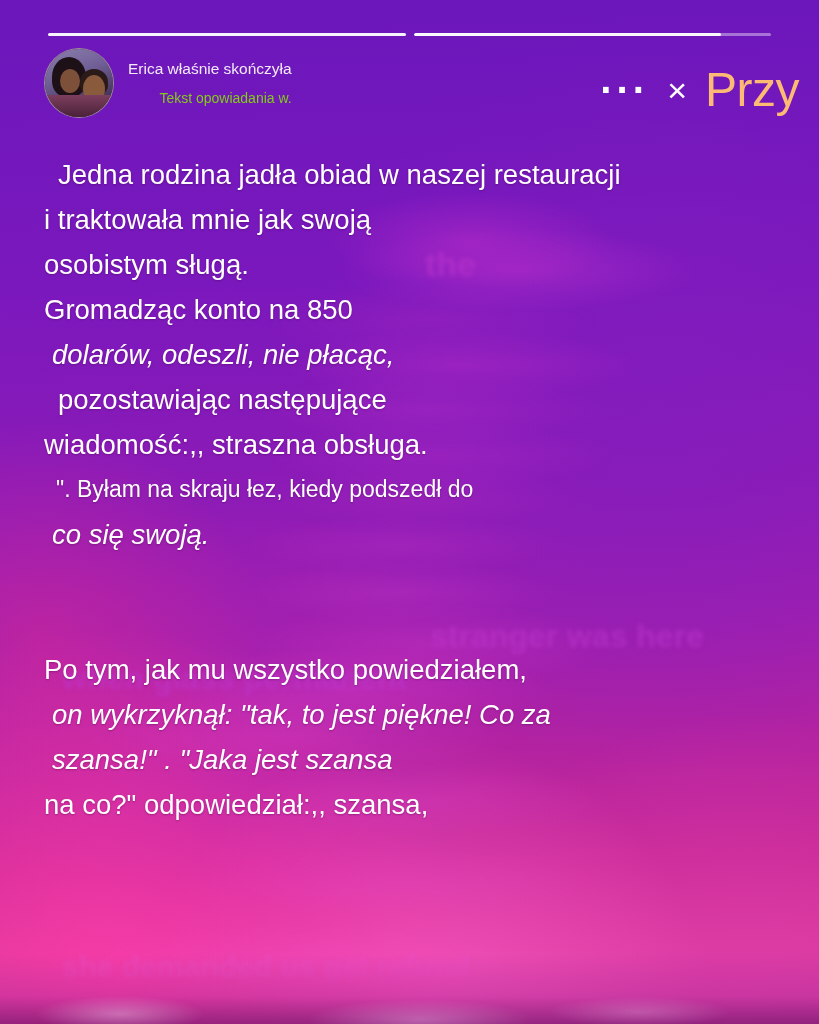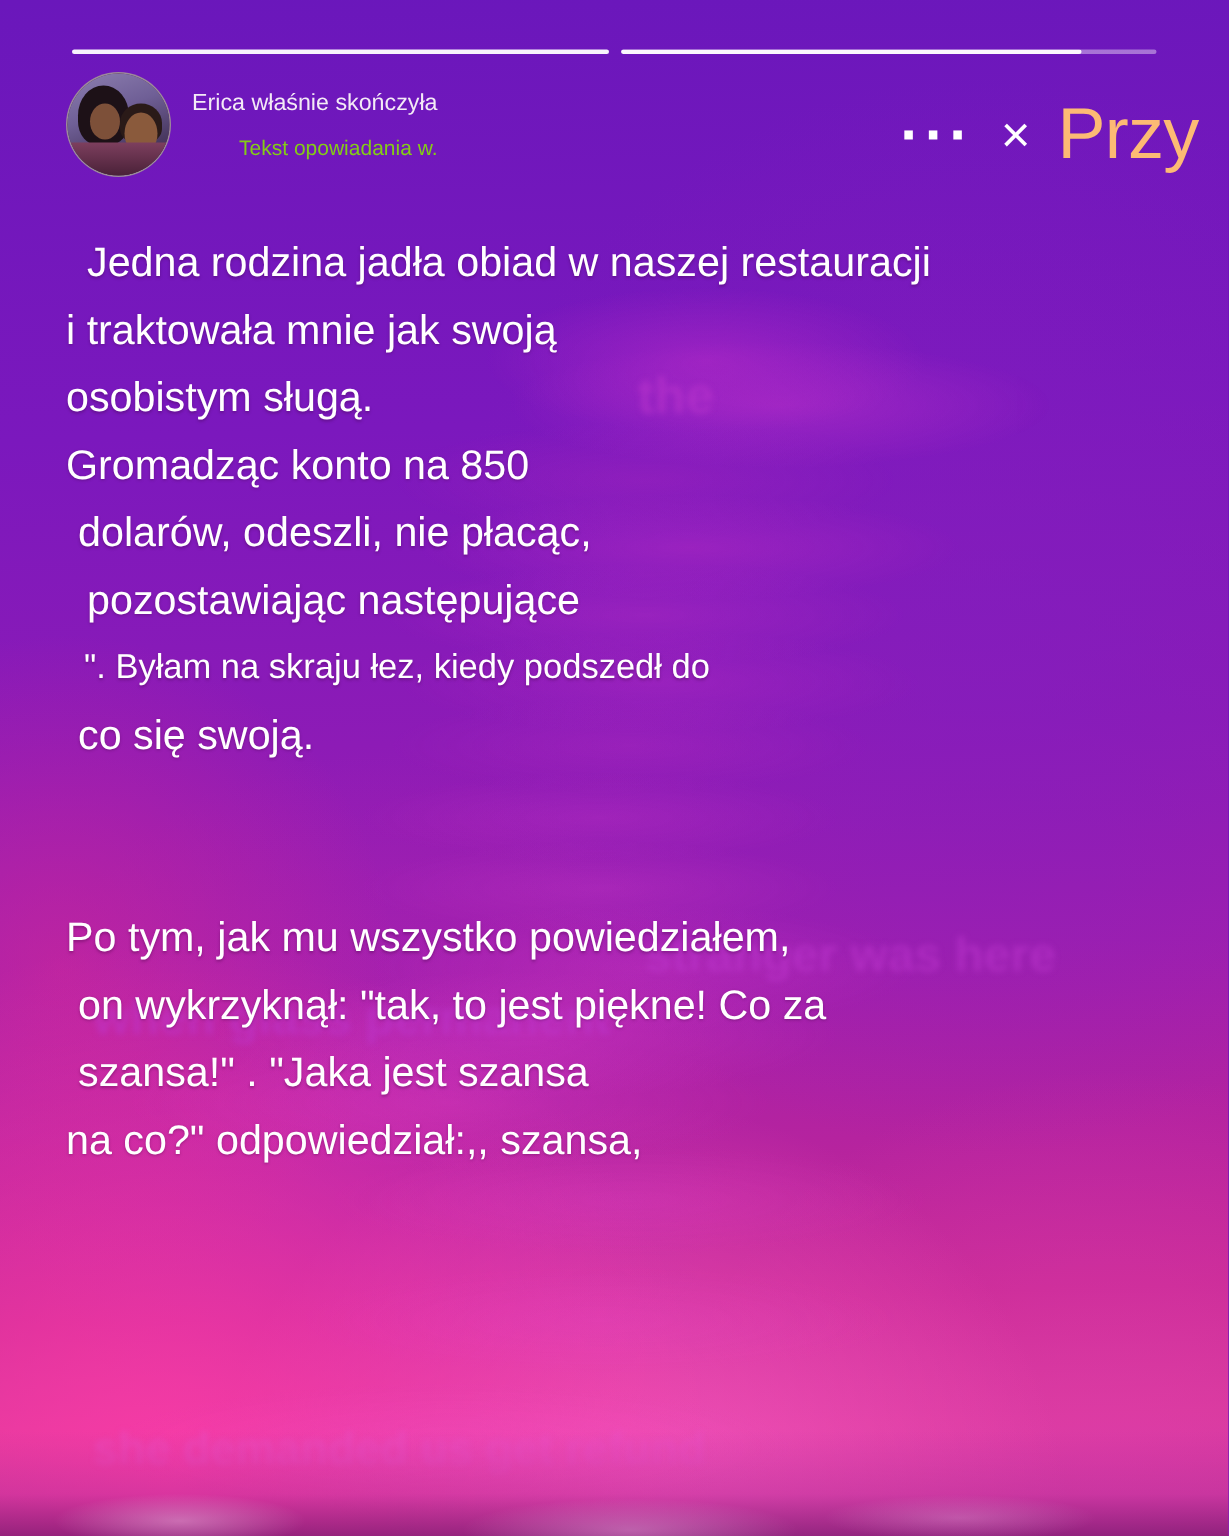--- a/index.html
+++ b/index.html
@@ -207,21 +207,21 @@
     z-index: 4;
     color: #ffffff;
   }
   .caption .line {
     font-size: 27.5px;
     line-height: 45px;
     text-shadow: 0 1px 2px rgba(60,0,60,0.35);
     white-space: nowrap;
   }
   .caption .line.ind1 { padding-left: 14px; }
-  .caption .line.ind2 { padding-left: 8px; }
+  .caption .line.ind2 { padding-left: 8px; font-style: italic; }
   .caption .line.caps {
     font-size: 26px;
     letter-spacing: 0.2px;
     padding-left: 10px;
   }
   .caption .line.small {
     font-size: 23px;
     padding-left: 12px;
   }
   .caption .spacer { height: 90px; }
@@ -276,20 +276,21 @@
   </div>
 </div>
 
 <div class="caption">
   <div class="line ind1">Jedna rodzina jadła obiad w naszej restauracji</div>
   <div class="line">i traktowała mnie jak swoją</div>
   <div class="line">osobistym sługą.</div>
   <div class="line">Gromadząc konto na 850</div>
   <div class="line ind2">dolarów, odeszli, nie płacąc,</div>
   <div class="line ind1">pozostawiając następujące</div>
+  <div class="line">wiadomość:,, straszna obsługa.</div>
   <div class="line small">". Byłam na skraju łez, kiedy podszedł do</div>
   <div class="line ind2">co się swoją.</div>
   <div class="spacer"></div>
   <div class="line">Po tym, jak mu wszystko powiedziałem,</div>
   <div class="line ind2">on wykrzyknął: "tak, to jest piękne! Co za</div>
   <div class="line ind2">szansa!" . "Jaka jest szansa</div>
   <div class="line">na co?" odpowiedział:,, szansa,</div>
 </div>
 
 <div class="bottom-band"></div>

